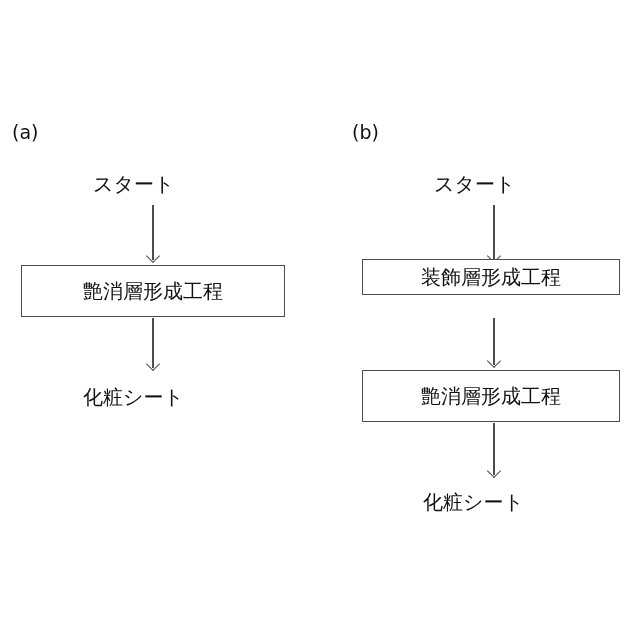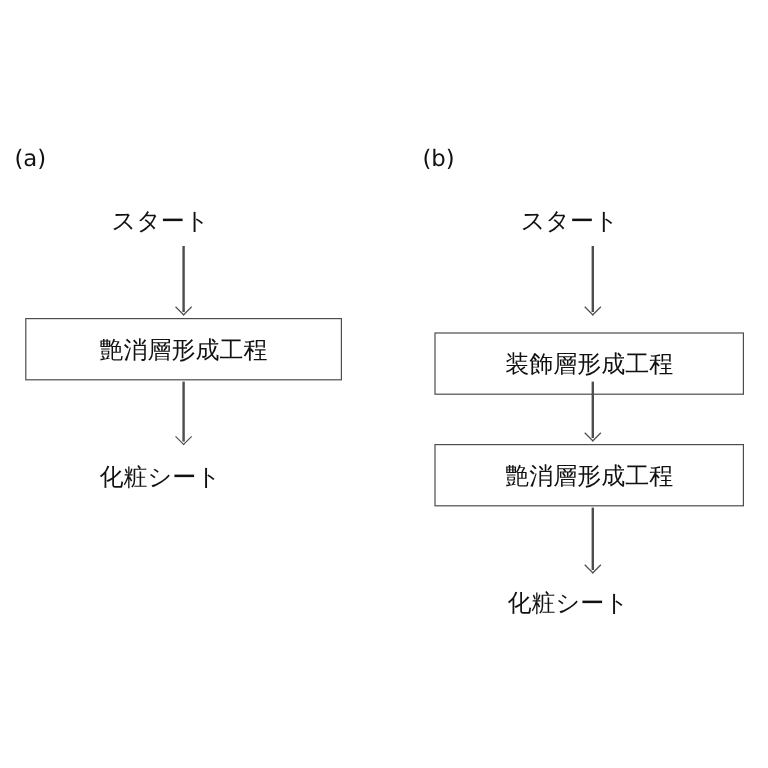--- a/index.html
+++ b/index.html
@@ -87,21 +87,21 @@
   
   #a-start-text { left: 93px; top: 172px; width: 120px; }
   #a-arrow-1 { left: 152px; top: 205px; height: 55px; }
   #a-box-1 { left: 21px; top: 265px; width: 264px; height: 52px; }
   #a-arrow-2 { left: 152px; top: 318px; height: 50px; }
   #a-end-text { left: 83px; top: 385px; width: 140px; }
 
   
   #b-start-text { left: 104px; top: 172px; width: 120px; }
   #b-arrow-1 { left: 163px; top: 205px; height: 55px; }
-  #b-box-1 { left: 32px; top: 277px; width: 258px; height: 52px; }
+  #b-box-1 { left: 32px; top: 259px; width: 258px; height: 36px; font-family: Liberation Serif, serif; }
   #b-arrow-2 { left: 163px; top: 318px; height: 47px; }
   #b-box-2 { left: 32px; top: 370px; width: 258px; height: 52px; }
   #b-arrow-3 { left: 163px; top: 423px; height: 52px; }
   #b-end-text { left: 93px; top: 490px; width: 140px; }
 </style>
 </head>
 <body>
 
 <div id="figure-canvas">
 

